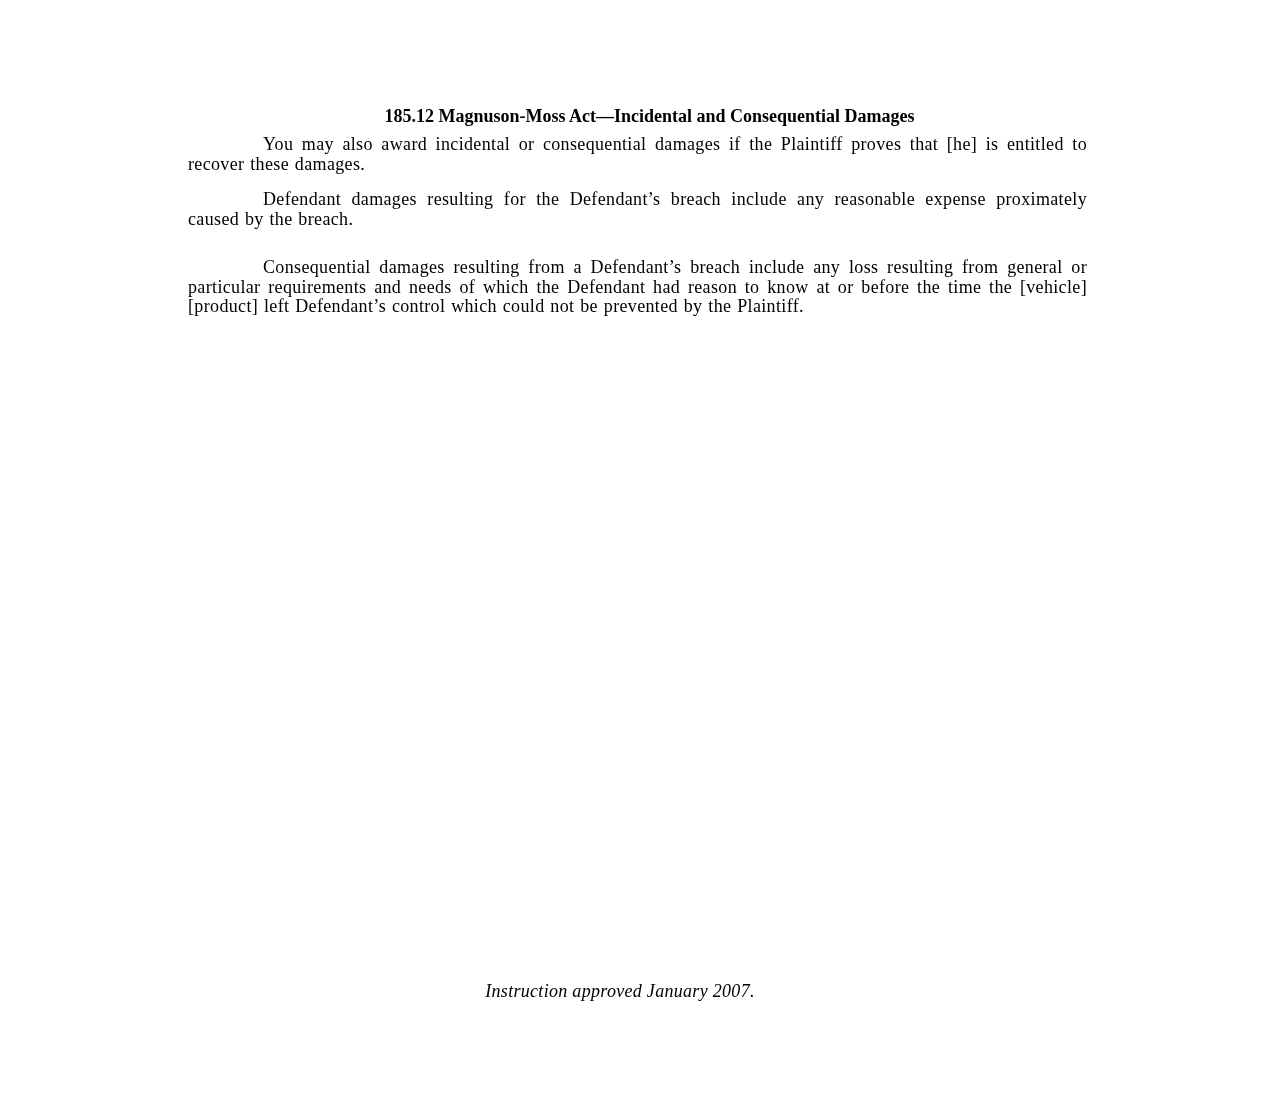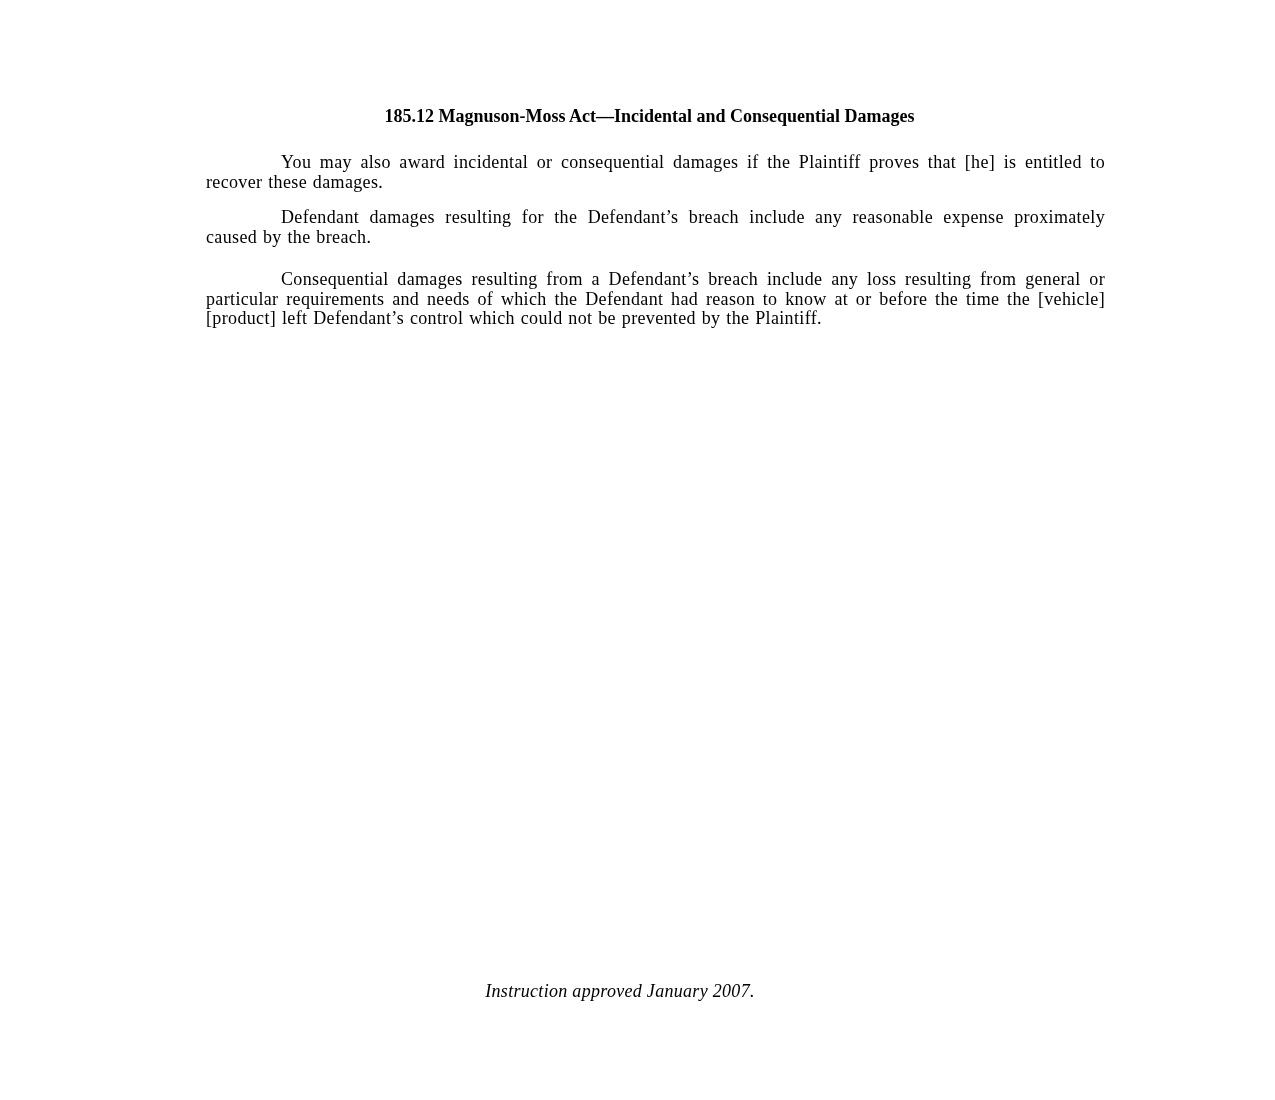--- a/index.html
+++ b/index.html
@@ -29,32 +29,32 @@
       text-align: center;
       font-weight: bold;
       font-size: 18px;
       line-height: 22px;
       margin: 12px;
     }
     .para {
       position: absolute;
       left: 0;
       width: 899px;
-      margin: 18px;
+      margin: 0;
       font-size: 18px;
       line-height: 19.5px;
       text-align: justify;
       text-align-last: left;
       text-indent: 75px;
       letter-spacing: 0.35px;
       word-spacing: 1px;
     }
     .p1 { top: 135px; }
     .p2 { top: 190px; }
-    .p3 { top: 252px; }
+    .p3 { top: 258px; }
     .footer {
       position: absolute;
       top: 980px;
       left: 0;
       width: 1240px;
       text-align: center;
       font-style: italic;
       font-size: 18px;
       line-height: 22px;
       letter-spacing: 0.3px;

